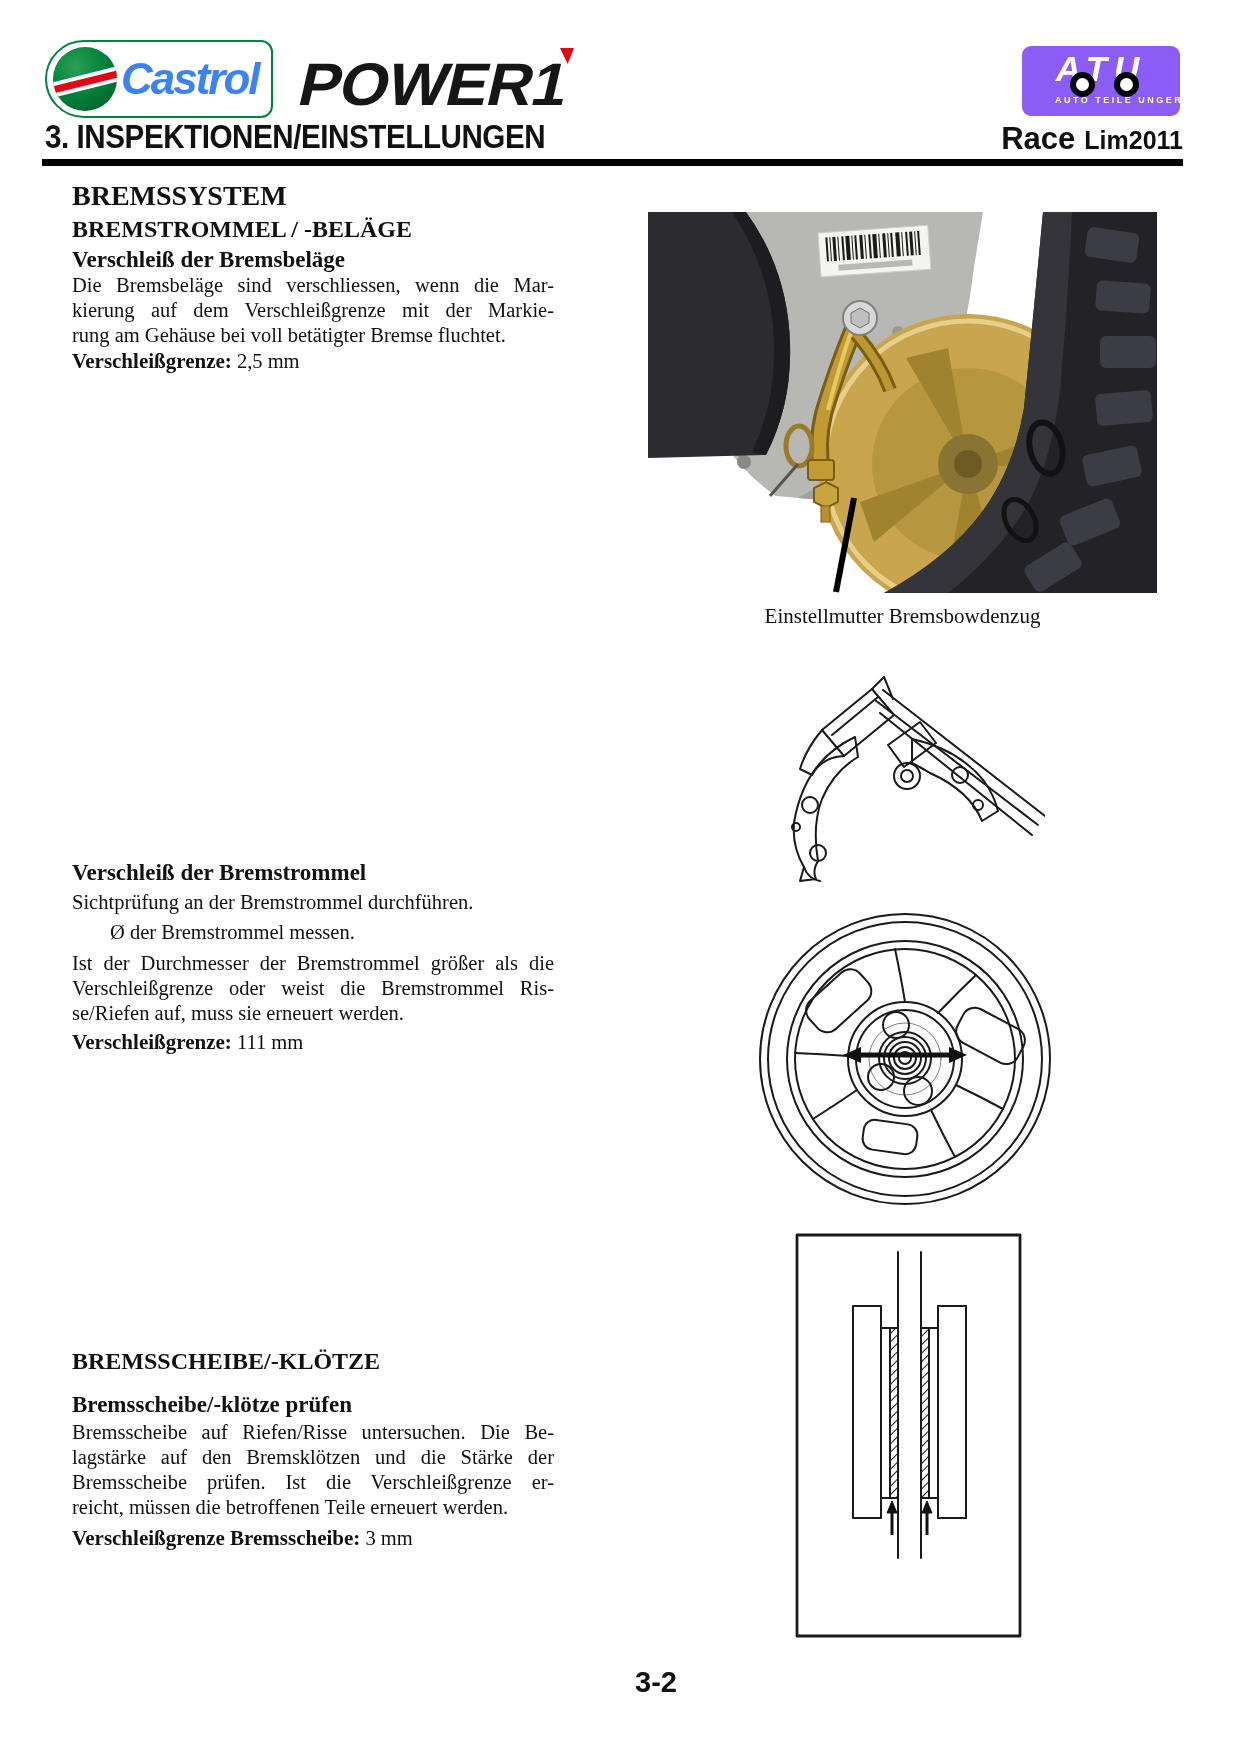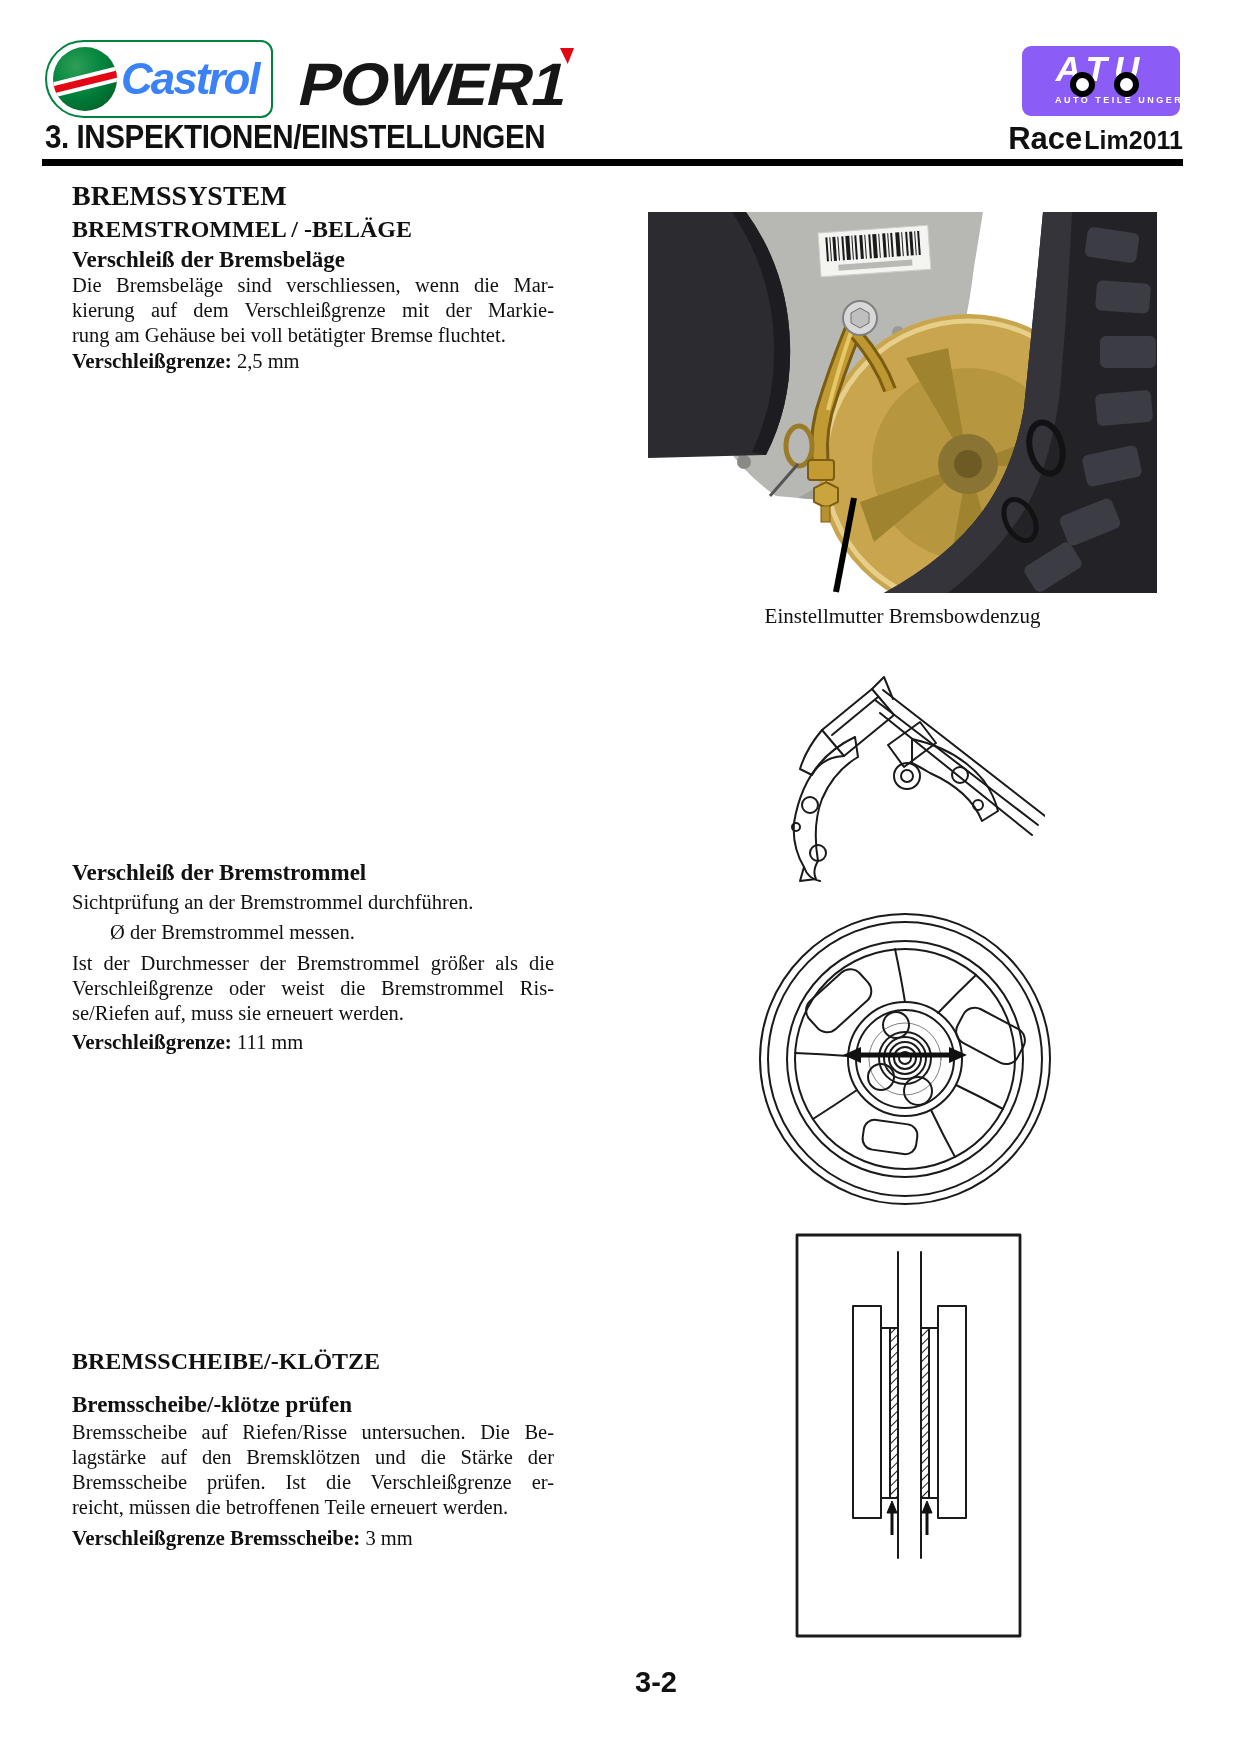--- a/index.html
+++ b/index.html
@@ -29,21 +29,21 @@
            font-family:"Liberation Sans",sans-serif;font-weight:bold;font-style:italic;
            font-size:35px;letter-spacing:7px;line-height:44px;}
   .atu-wheel{position:absolute;width:13px;height:13px;background:#fff;border:6px solid #000;border-radius:50%;}
   .atu-sub{position:absolute;left:12px;top:49px;width:100%;text-align:left;color:#fff;
            font-family:"Liberation Sans",sans-serif;font-weight:bold;font-size:9px;letter-spacing:2.5px;margin-left:21px;}
 
   
   .chapter{left:45px;top:117px;font-family:"Liberation Sans",sans-serif;font-weight:bold;
            font-size:34px;letter-spacing:-0.5px;transform:scaleX(0.87);transform-origin:left top;
            border-bottom:3px solid #000;padding:0 4px 3px 0;white-space:nowrap;}
-  .model{right:57px;top:121px;display:flex;align-items:baseline;gap:2px;
+  .model{right:57px;top:121px;display:flex;align-items:baseline;gap:9px;
            font-family:"Liberation Sans",sans-serif;font-weight:bold;border-bottom:3px solid #000;padding-bottom:2px;}
   .model-name{font-size:31px;}
   .model-code{font-size:25px;}
   .rule{left:42px;top:159px;width:1141px;height:7px;background:#000;}
 
   
   .h1{font-size:28px;font-weight:bold;white-space:nowrap;}
   .h2{font-size:24px;font-weight:bold;white-space:nowrap;}
   .h3{font-size:23px;font-weight:bold;white-space:nowrap;}
   .para{width:482px;font-size:20.5px;line-height:25px;}

